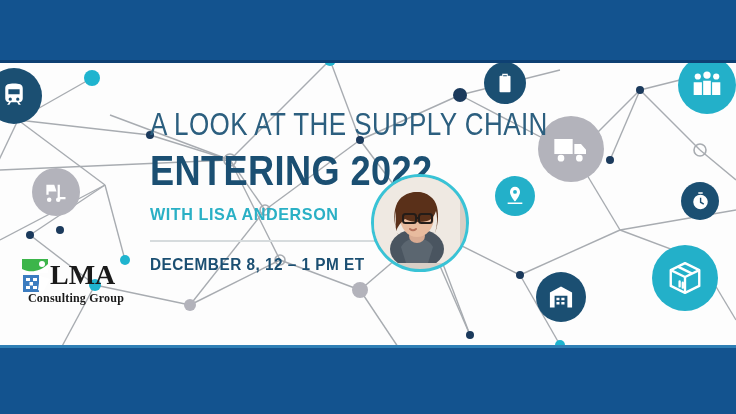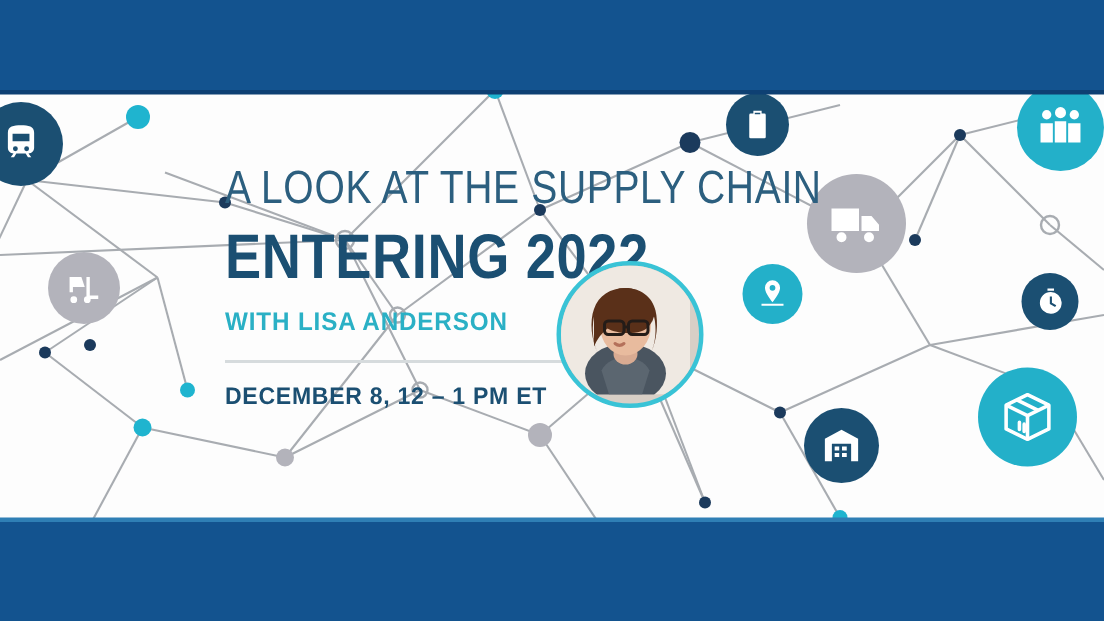--- a/index.html
+++ b/index.html
@@ -237,14 +237,32 @@
       <ellipse cx="43" cy="40" rx="17" ry="20" fill="#e8bb9e"></ellipse>
       <path d="M24 38c-1-14 8-23 19-23s19 9 18 23c-1-8-4-12-8-14-5 3-14 4-20 1-4 2-8 5-9 13z" fill="#6b3d24"></path>
       <path d="M22 34c-2 10 0 20 3 25-5-9-6-22-3-30 3-9 11-14 21-14s18 6 20 15c2 8 1 20-3 28 3-6 4-16 2-24-2 6-5 9-9 10-7 2-17 1-22-2-4 3-7 7-9 12z" fill="#5a3019"></path>
       <rect x="29" y="37" width="13" height="9" rx="2.5" fill="none" stroke="#241c18" stroke-width="2"></rect>
       <rect x="45" y="37" width="13" height="9" rx="2.5" fill="none" stroke="#241c18" stroke-width="2"></rect>
       <path d="M42 41h3" stroke="#241c18" stroke-width="2"></path>
       <path d="M36 52q3 2.5 6 0" stroke="#b4705a" stroke-width="2" fill="none" stroke-linecap="round"></path>
     </svg>
   </div>
 
+  <div id="logo">
+    <svg id="logo-mark" viewBox="0 0 36 36">
+      <rect x="2" y="1" width="26" height="14" fill="#3cb54a"></rect>
+      <path d="M2 11c8 4 18 3 26-5v9H2v-4z" fill="#ffffff"></path>
+      <circle cx="22" cy="6" r="3" fill="#ffffff"></circle>
+      <path d="M3 17h16v17H3V17z" fill="#3b7cc0"></path>
+      <g fill="#ffffff">
+        <rect x="6" y="20" width="4" height="3"></rect>
+        <rect x="13" y="20" width="4" height="3"></rect>
+        <rect x="6" y="28" width="4" height="3"></rect>
+        <rect x="13" y="28" width="4" height="3"></rect>
+        <rect x="9.5" y="24" width="3.5" height="3.5"></rect>
+      </g>
+      <path d="M20 18l10 3-7 13-5-2 2-14z" fill="#ffffff"></path>
+    </svg>
+    <div id="logo-lma">LMA</div>
+    <div id="logo-sub">Consulting Group</div>
+  </div>
 
 </div>
 
 </body></html>

